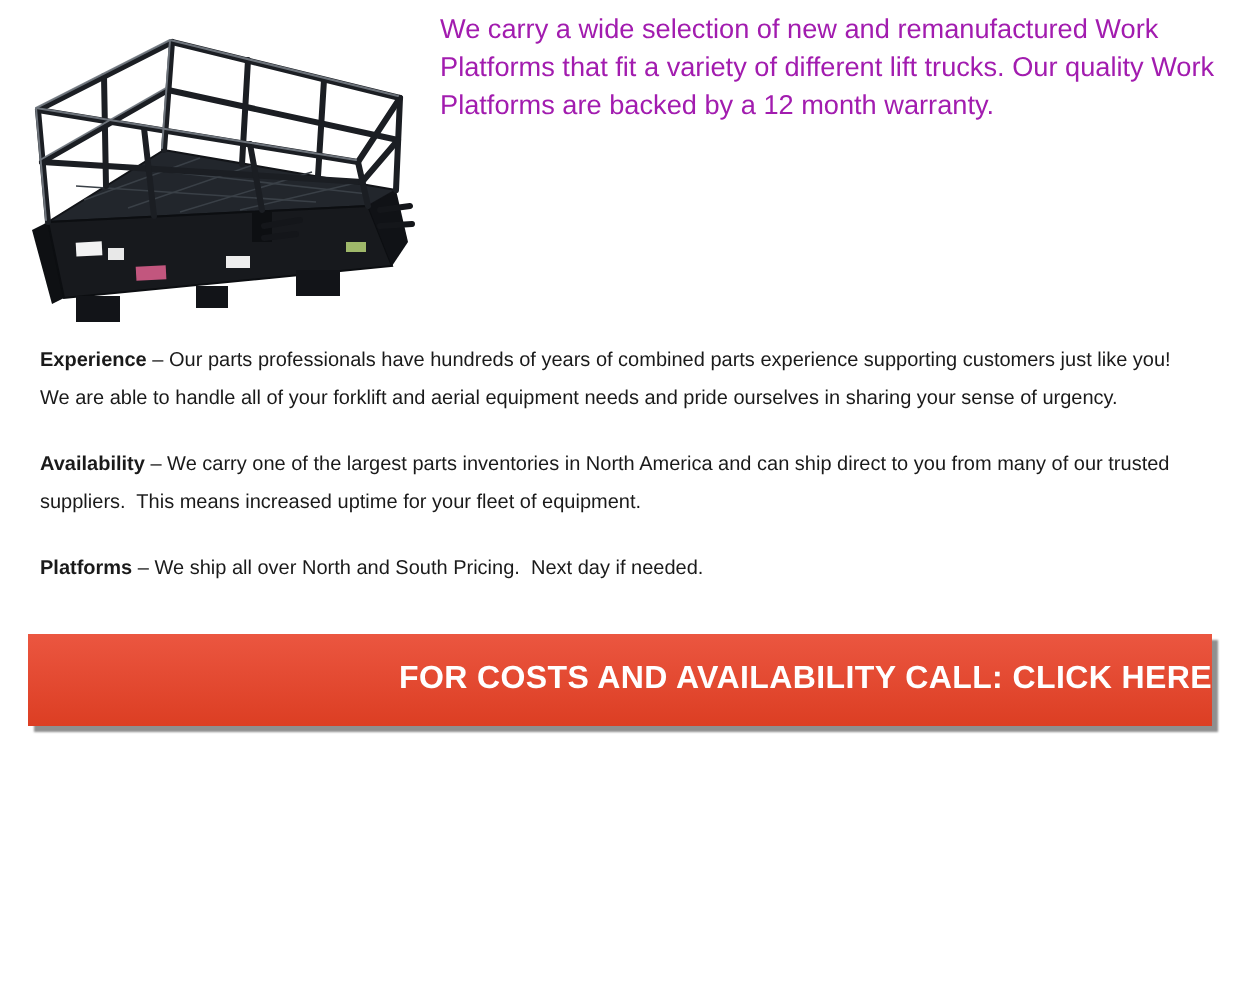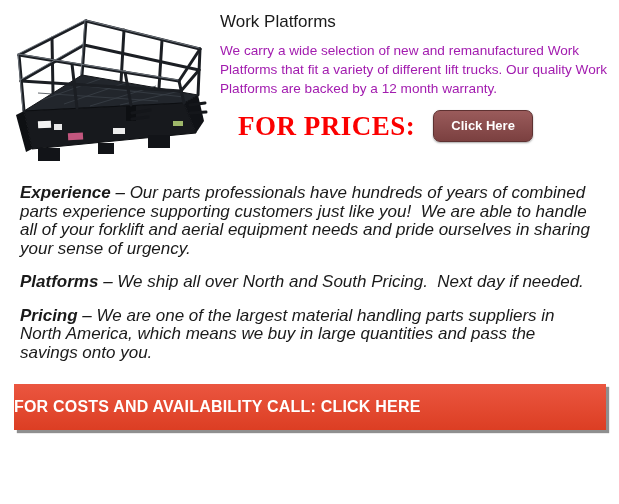--- a/index.html
+++ b/index.html
@@ -61,36 +61,35 @@
     font-size: 13px;
     font-family: "Liberation Sans", sans-serif;
     padding: 7px 17px 8px 17px;
     cursor: pointer;
     box-shadow: 0 1px 2px rgba(0,0,0,0.35);
   }
   .features {
     padding: 2px 22px 0 20px;
   }
   .feature {
-    font-size: 17px;
+    font-size: 10px;
     line-height: 18.5px;
-    margin: 12px 0 15px 0;
+    margin: 0 0 15px 0;
     color: #1a1a1a;
     white-space: pre-wrap;
-    font-style: italic;
   }
   .feature b { font-weight: bold; }
   .footer-banner {
     margin: 22px 13px 0 14px;
     height: 46px;
     background: linear-gradient(#eb5640, #dc3e23);
     box-shadow: 3px 3px 1px #8f8f8f;
     display: flex;
     align-items: center;
-    justify-content: flex-start;
+    justify-content: flex-end;
     cursor: pointer;
   }
   .footer-banner span {
     color: #ffffff;
     font-weight: bold;
     font-size: 16px;
     letter-spacing: 0.2px;
   }
 </style>
 </head>
@@ -159,30 +158,25 @@
         <line x1="10" y1="49" x2="77" y2="15"></line>
         <line x1="77" y1="15" x2="191" y2="43"></line>
         <line x1="10" y1="49" x2="170" y2="75"></line>
         <line x1="12" y1="75" x2="75" y2="39"></line>
         <line x1="15" y1="105" x2="10" y2="49"></line>
         <line x1="73" y1="69" x2="77" y2="15"></line>
       </g>
     </svg>
   </div>
   <div class="top-col">
-    <h1 class="page-title">Work Platforms</h1>
     <p class="intro">We carry a wide selection of new and remanufactured Work Platforms that fit a variety of different lift trucks. Our quality Work Platforms are backed by a 12 month warranty.</p>
-    <div class="prices-row">
-      <span class="for-prices">FOR PRICES:</span>
-      <button class="click-btn">Click Here</button>
-    </div>
   </div>
 </div>
 
 <div class="features">
   <p class="feature"><b>Experience</b> <span>– Our parts professionals have hundreds of years of combined parts experience supporting customers just like you!  We are able to handle all of your forklift and aerial equipment needs and pride ourselves in sharing your sense of urgency.</span></p>
+  <p class="feature"><b>Availability</b> <span>– We carry one of the largest parts inventories in North America and can ship direct to you from many of our trusted suppliers.  This means increased uptime for your fleet of equipment.</span></p>
   <p class="feature"><b>Platforms</b> <span>– We ship all over North and South Pricing.  Next day if needed.</span></p>
-  <p class="feature"><b>Pricing</b> <span>– We are one of the largest material handling parts suppliers in North America, which means we buy in large quantities and pass the savings onto you.</span></p>
 </div>
 
 <div class="footer-banner">
   <span>FOR COSTS AND AVAILABILITY CALL: CLICK HERE</span>
 </div>
 
 </body></html>

